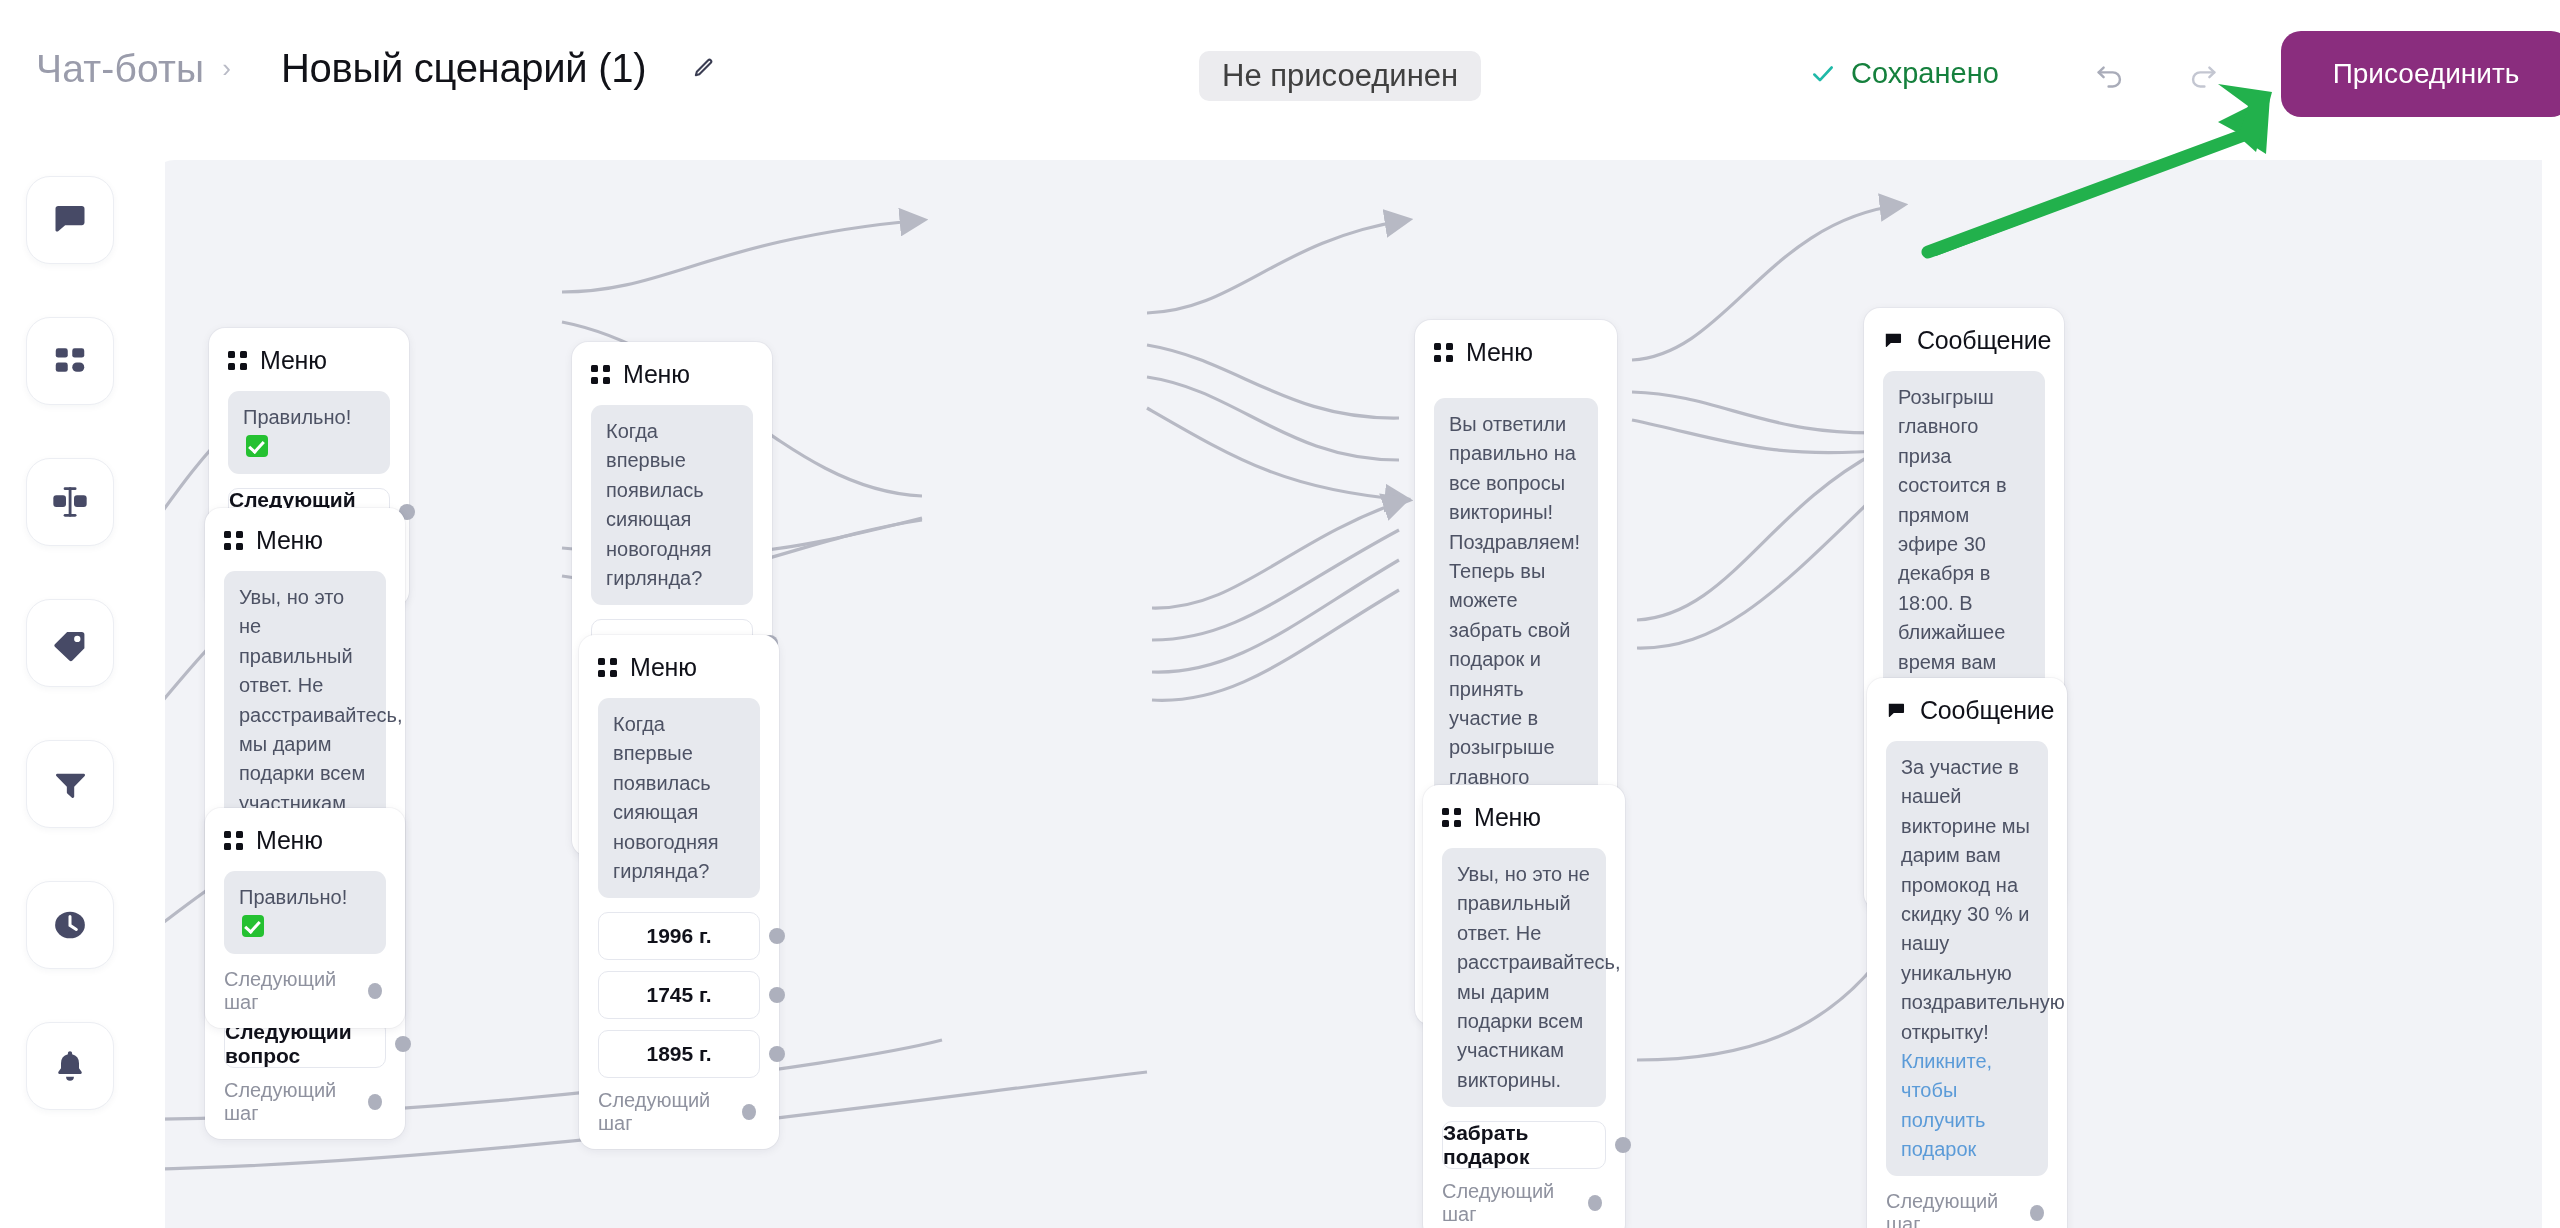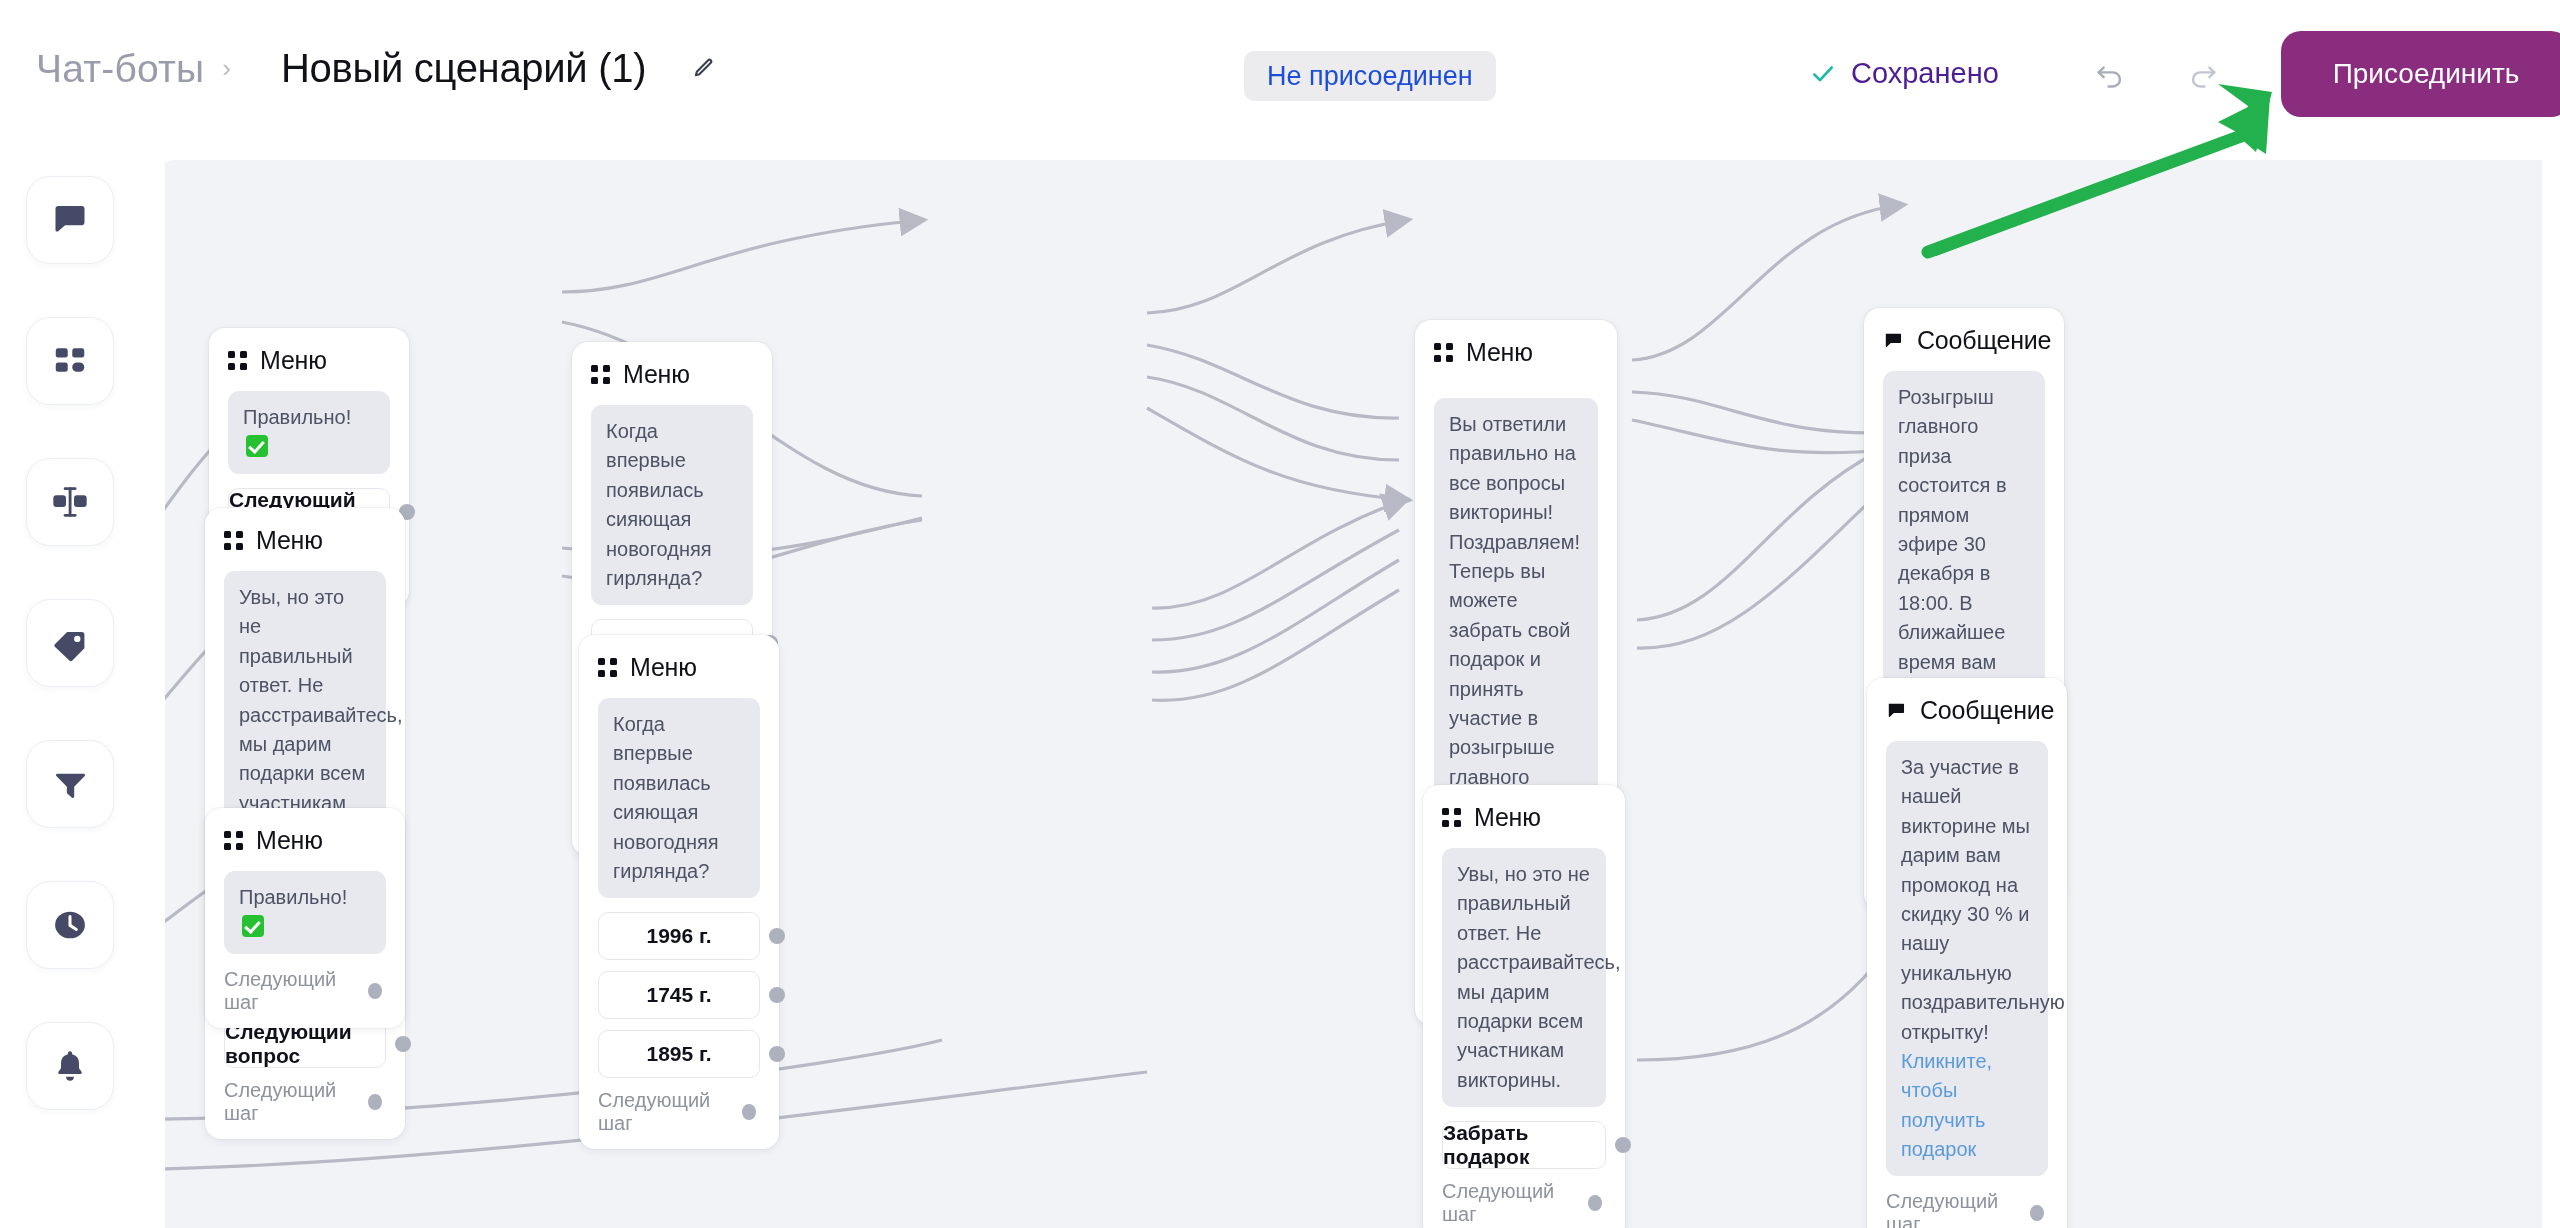--- a/index.html
+++ b/index.html
@@ -33,27 +33,27 @@
     margin-left: 22px; width: 34px; height: 34px;
     display: flex; align-items: center; justify-content: center;
     cursor: pointer;
   }
 
   #connect-chip {
     position: absolute; left: 1199px; top: 51px;
     height: 50px; padding: 0 23px;
     display: flex; align-items: center;
     background: #ececef; border-radius: 10px;
-    font-size: 27px; color: #1d4ed8; margin-left: 45px;
+    font-size: 31px; color: #404040;
   }
 
   #saved-status {
     position: absolute; left: 1810px; top: 57px;
     display: flex; align-items: center; gap: 15px;
-    font-size: 29px; color: #4c1d95;
+    font-size: 29px; color: #15803d;
   }
   #saved-check { width: 26px; height: 26px; display: block; }
 
   #undo-btn, #redo-btn {
     position: absolute; top: 55px;
     width: 46px; height: 46px;
     display: flex; align-items: center; justify-content: center;
     cursor: pointer;
   }
   #undo-btn { left: 2087px; }

